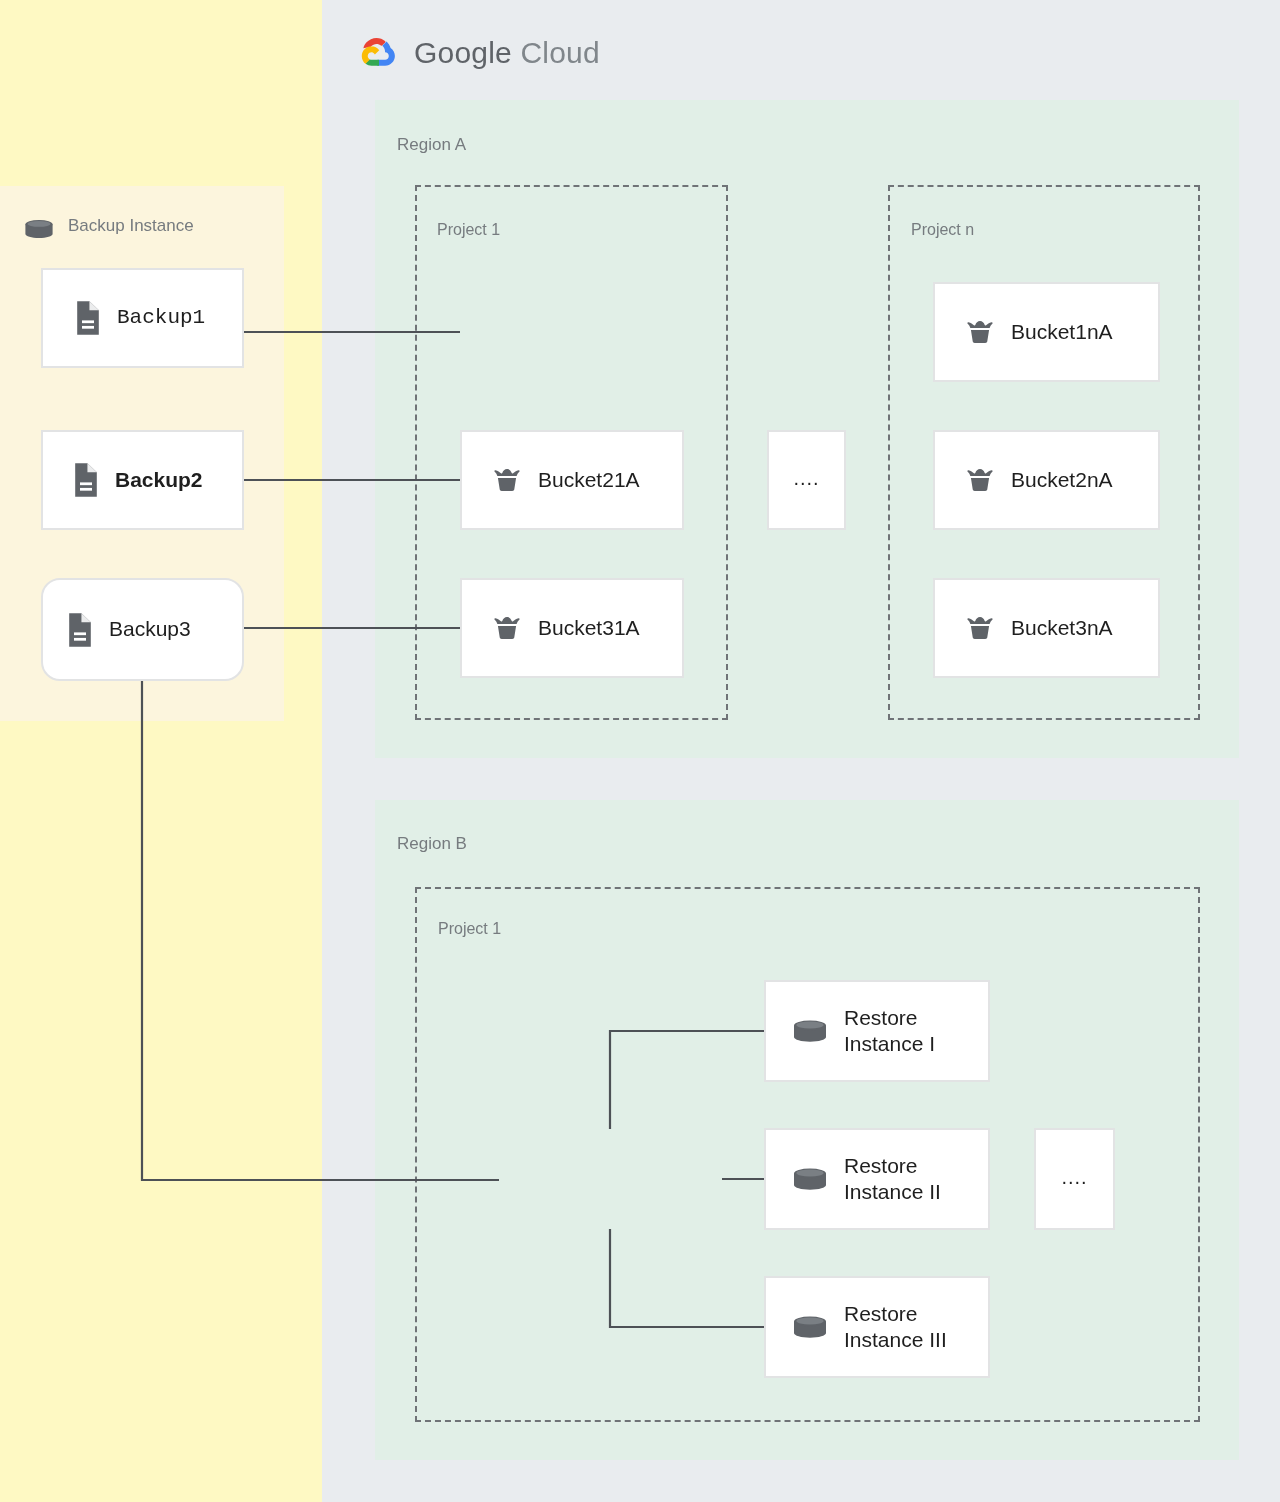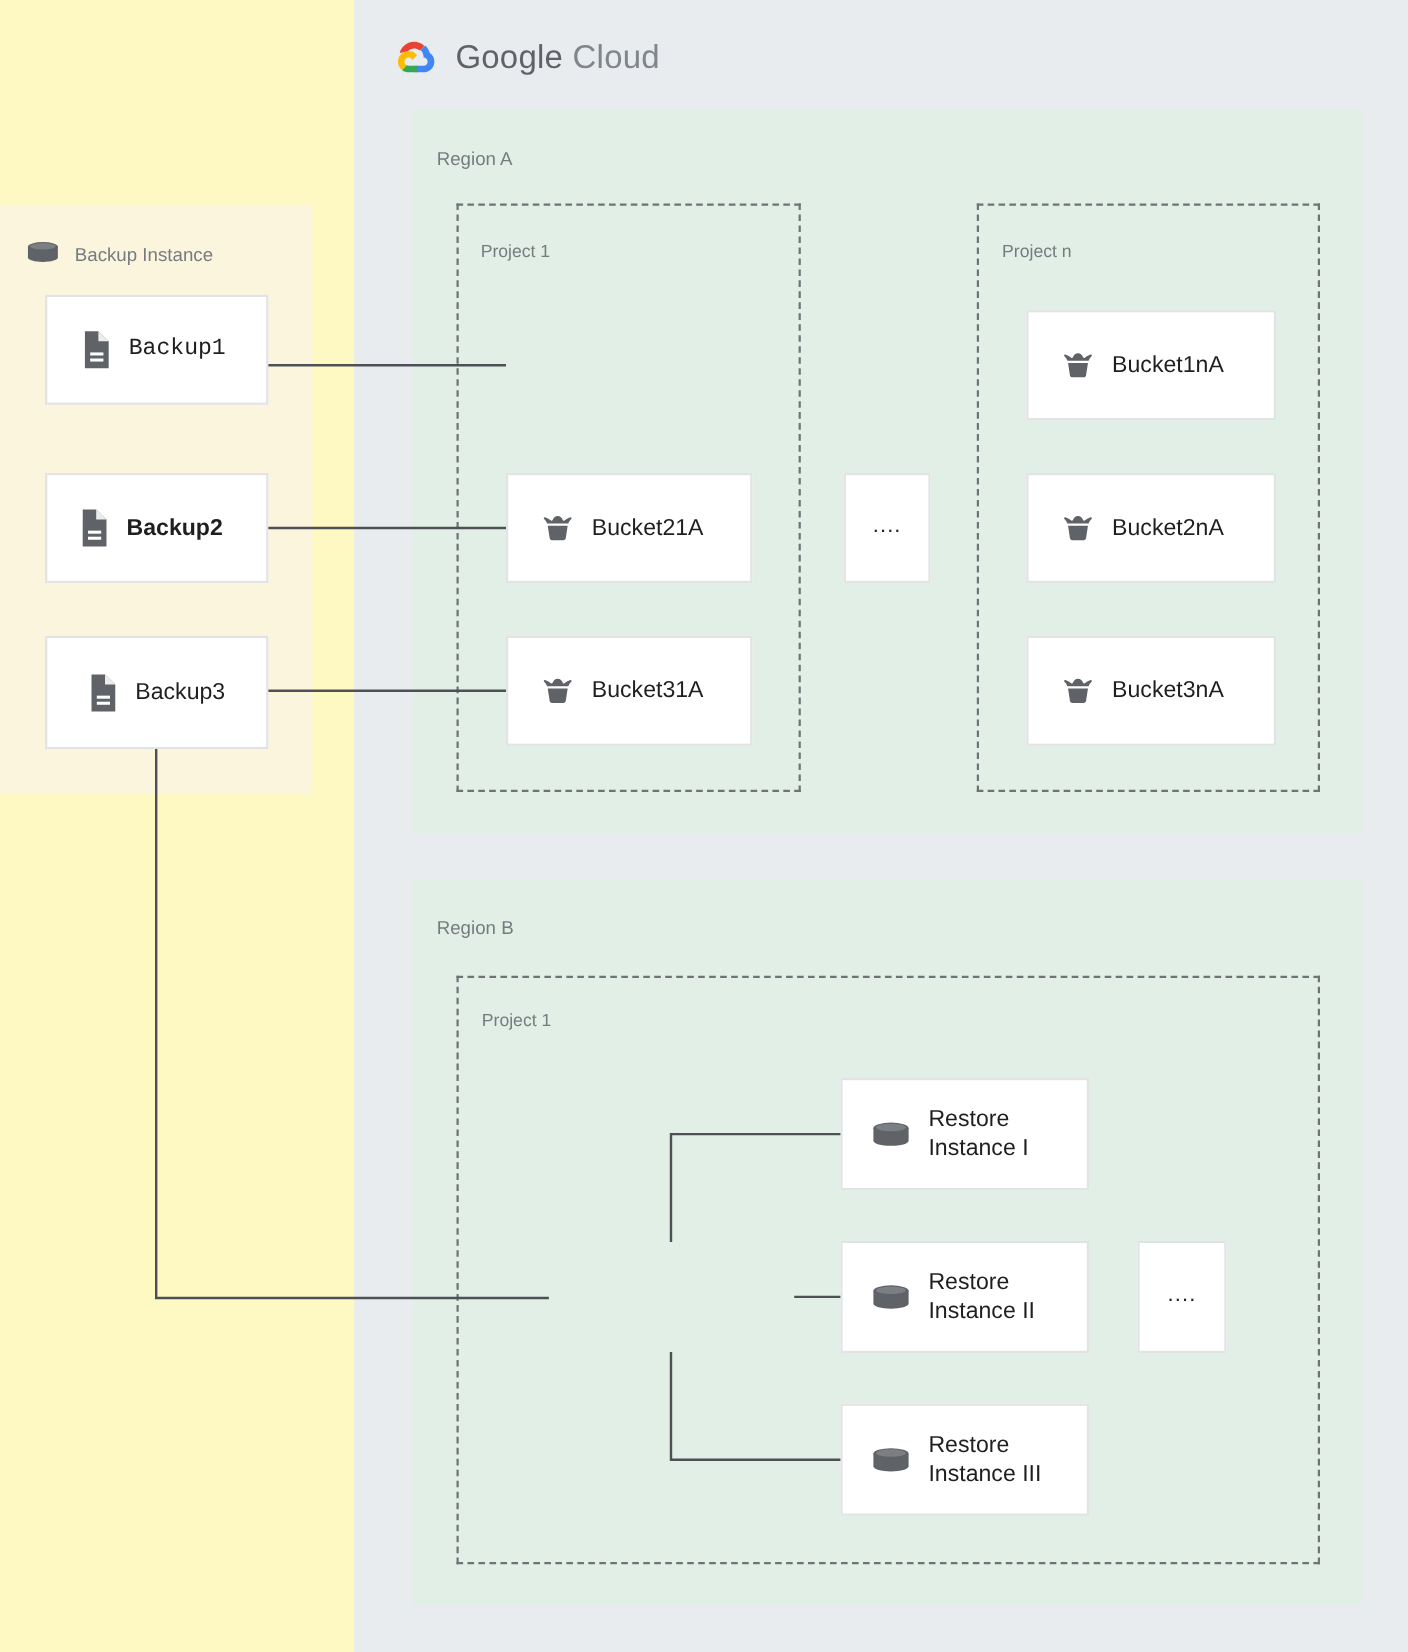--- a/index.html
+++ b/index.html
@@ -72,21 +72,21 @@
     top: 186px;
     width: 284px;
     height: 535px;
     background: #fcf5dd;
   }
   .backup-panel-title {
     position: absolute;
     left: 22px;
     top: 216px;
     display: flex;
-    align-items: flex-end;
+    align-items: flex-start;
     gap: 12px;
   }
   .backup-panel-title .txt {
     font-size: 17px;
     color: #767b7f;
     white-space: nowrap;
   }
 
   
   .node {
@@ -286,21 +286,21 @@
       <svg class="icon" width="30" height="36" viewBox="0 0 24 30" aria-hidden="true">
         <path d="M3 1h10.2L21 8.6V29H3z" fill="#5f6368"></path>
         <path d="M13.2 1L21 8.6h-7.8z" fill="#ffffff" opacity="0.88"></path>
         <rect x="7" y="17" width="10" height="2.3" fill="#ffffff"></rect>
         <rect x="7" y="21.6" width="10" height="2.3" fill="#ffffff"></rect>
       </svg>
     </span>
     <span class="label">Backup2</span>
   </div>
 
-  <div class="node" style="left:41px; top:578px; width:203px; height:103px; padding-left:36px;">
+  <div class="node" style="left:41px; top:578px; width:203px; height:103px; padding-left:22px;border-radius:19px;">
     <span>
       <svg class="icon" width="30" height="36" viewBox="0 0 24 30" aria-hidden="true">
         <path d="M3 1h10.2L21 8.6V29H3z" fill="#5f6368"></path>
         <path d="M13.2 1L21 8.6h-7.8z" fill="#ffffff" opacity="0.88"></path>
         <rect x="7" y="17" width="10" height="2.3" fill="#ffffff"></rect>
         <rect x="7" y="21.6" width="10" height="2.3" fill="#ffffff"></rect>
       </svg>
     </span>
     <span class="label">Backup3</span>
   </div>

